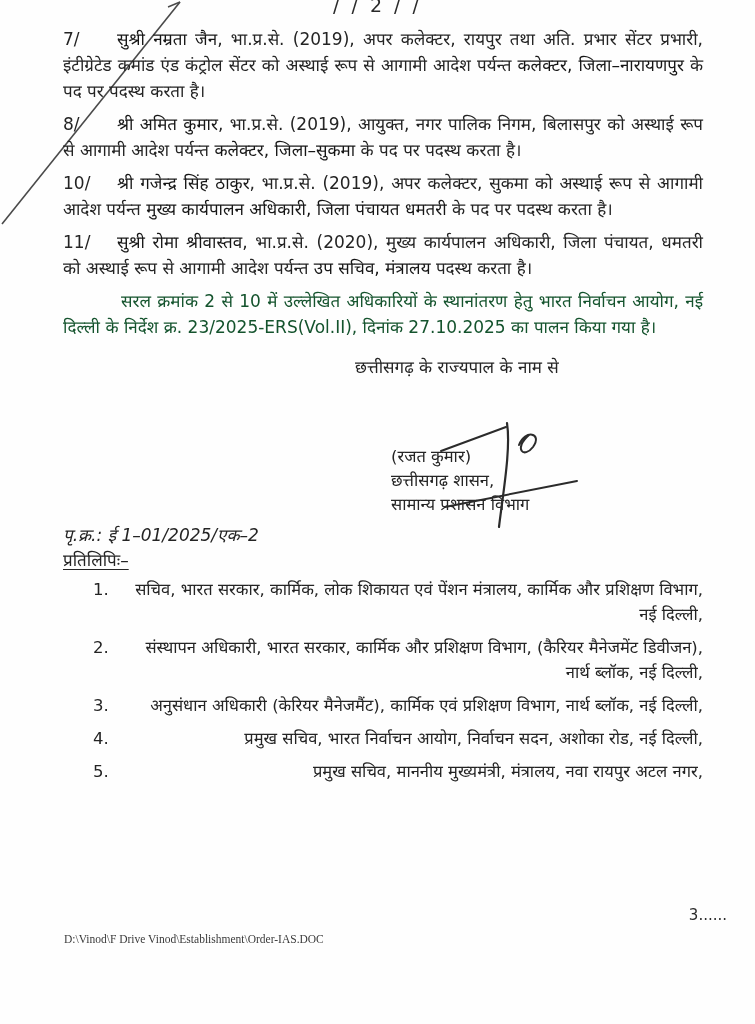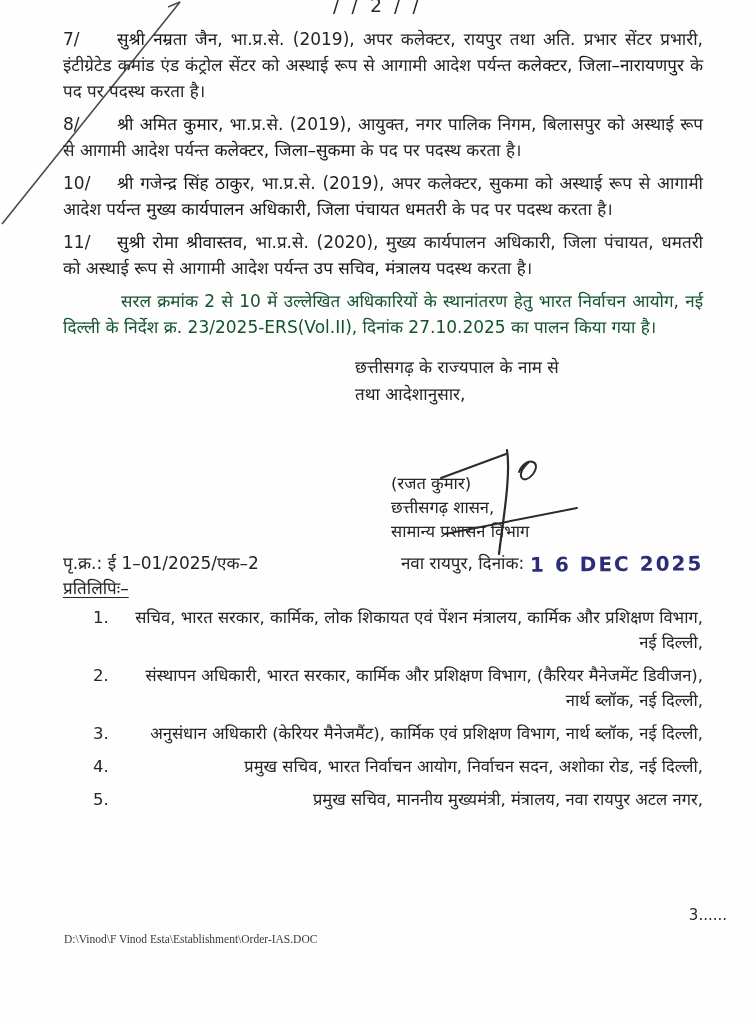--- a/index.html
+++ b/index.html
@@ -26,21 +26,21 @@
     font-size:17px; line-height:27px; color:#242424;
   }
   .signature {
     position:relative; width:270px; margin:64px 42px 0 auto;
     text-align:left; font-size:16.5px; line-height:24px; color:#242424;
   }
   .sig-scribble { position:absolute; left:28px; top:-30px; pointer-events:none; }
 
   .ref-row {
     display:flex; justify-content:space-between; align-items:baseline;
-    margin-top:6px; font-size:17px; color:#242424;
+    margin-top:6px; font-size:17px; color:#242424;font-style:italic;
   }
   .date-stamp {
     display:inline-block; font-weight:700; font-size:20px;
     letter-spacing:2px; transform:translateY(2px) rotate(-0.5deg);
   }
   .copies-label { margin-top:2px; font-size:17px; text-decoration:underline; text-underline-offset:3px; color:#242424; }
   .copy-list { margin-top:6px; padding-left:30px; }
   .copy-row { display:flex; margin-bottom:8px; font-size:16.5px; line-height:25px; color:#242424; }
   .copy-row .num { flex:0 0 38px; }
   .copy-row .txt { flex:1; text-align:right; }
@@ -72,41 +72,36 @@
 
 
     <p class="order"><span class="order-num">10/</span><span><b>श्री गजेन्द्र सिंह ठाकुर</b><span>, भा.प्र.से. (2019), अपर कलेक्टर, सुकमा को अस्थाई रूप से आगामी आदेश पर्यन्त </span><b>मुख्य कार्यपालन अधिकारी, जिला पंचायत धमतरी</b><span> के पद पर पदस्थ करता है।</span></span></p>
 
     <p class="order"><span class="order-num">11/</span><span><b>सुश्री रोमा श्रीवास्तव</b><span>, भा.प्र.से. (2020), मुख्य कार्यपालन अधिकारी, जिला पंचायत, धमतरी को अस्थाई रूप से आगामी आदेश पर्यन्त </span><b>उप सचिव, मंत्रालय</b><span> पदस्थ करता है।</span></span></p>
 
     <p class="closing">सरल क्रमांक 2 से 10 में उल्लेखित अधिकारियों के स्थानांतरण हेतु भारत निर्वाचन आयोग, नई दिल्ली के निर्देश क्र. 23/2025-ERS(Vol.II), दिनांक 27.10.2025 का पालन किया गया है।</p>
 
     <div class="authority">
       <div>छत्तीसगढ़ के राज्यपाल के नाम से</div>
-      <div>तथा आदेशानुसार,</div>
     </div>
 
     <div class="signature">
       <svg class="sig-scribble" width="190" height="120" viewBox="0 0 190 120">
         <path d="M 88 8 C 92 34, 84 78, 80 112" fill="none" stroke="#2b2b2b" stroke-width="2.2" stroke-linecap="round"></path>
         <path d="M 22 36 L 87 12" fill="none" stroke="#2b2b2b" stroke-width="2" stroke-linecap="round"></path>
         <path d="M 100 30 c 6 -16, 24 -12, 14 2 c -9 12, -20 2, -4 -12" fill="none" stroke="#2b2b2b" stroke-width="2" stroke-linecap="round"></path>
         <path d="M 26 92 L 158 66" fill="none" stroke="#2b2b2b" stroke-width="2" stroke-linecap="round"></path>
       </svg>
       <div>(रजत कुमार)</div>
       <div>छत्तीसगढ़ शासन,</div>
       <div>सामान्य प्रशासन विभाग</div>
     </div>
 
     <div class="ref-row">
       <span>पृ.क्र.: ई 1–01/2025/एक–2</span>
-      <span>
-        <span>नवा रायपुर, दिनांक:</span>
-        <span class="date-stamp" style="color: rgb(43, 45, 120);">1 6 DEC 2025</span>
-      </span>
     </div>
 
     <div class="copies-label">प्रतिलिपिः–</div>
 
     <div class="copy-list">
       <div class="copy-row">
           <span class="num">1.</span>
           <span class="txt">सचिव, भारत सरकार, कार्मिक, लोक शिकायत एवं पेंशन मंत्रालय, कार्मिक और प्रशिक्षण विभाग, नई दिल्ली,</span>
         </div>
       <div class="copy-row">
@@ -123,15 +118,15 @@
         </div>
       <div class="copy-row">
           <span class="num">5.</span>
           <span class="txt">प्रमुख सचिव, माननीय मुख्यमंत्री, मंत्रालय, नवा रायपुर अटल नगर,</span>
         </div>
     </div>
 
   </div>
 
   <div class="next-page">3......</div>
-  <div class="footer-path">D:\Vinod\F Vinod Esta\Establishment\Order-IAS.DOC</div>
+  <div class="footer-path">D:\Vinod\F Drive Vinod\Establishment\Order-IAS.DOC</div>
 
 </div>
 
 </body></html>

